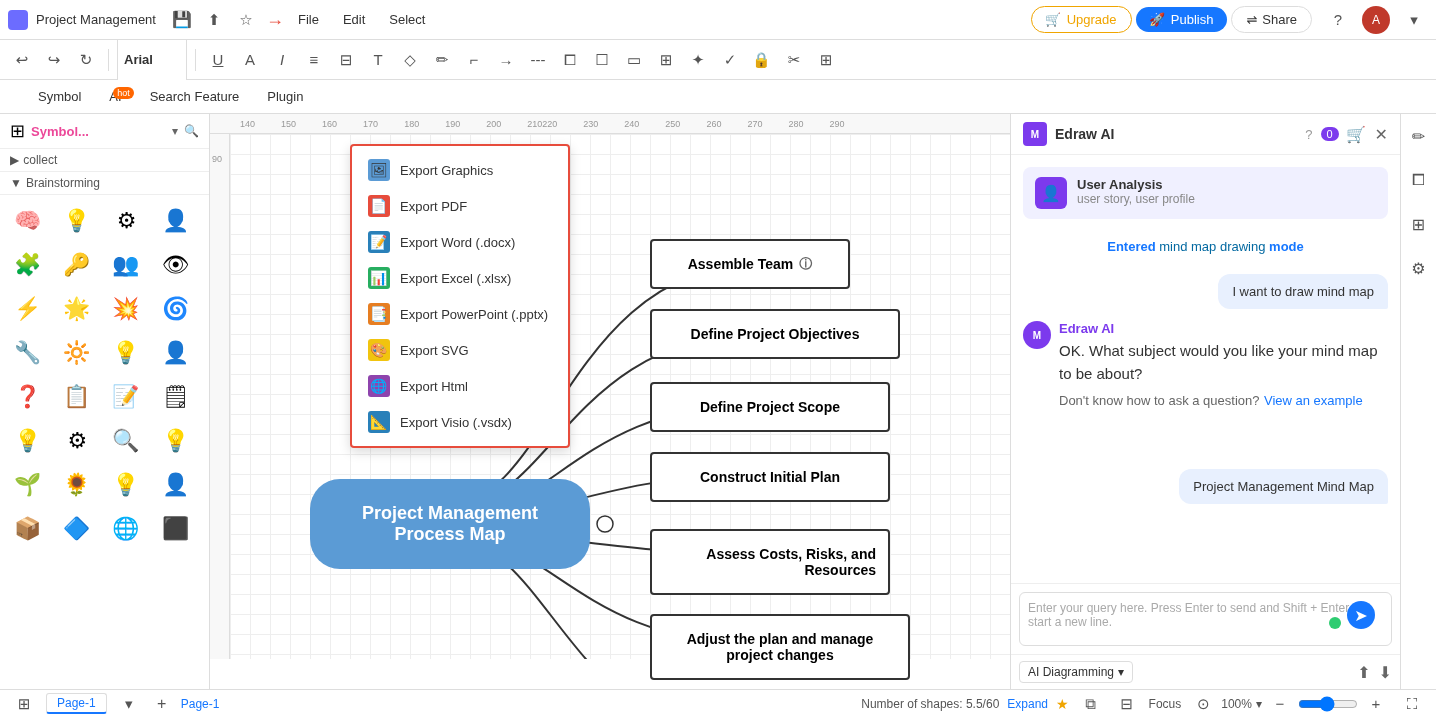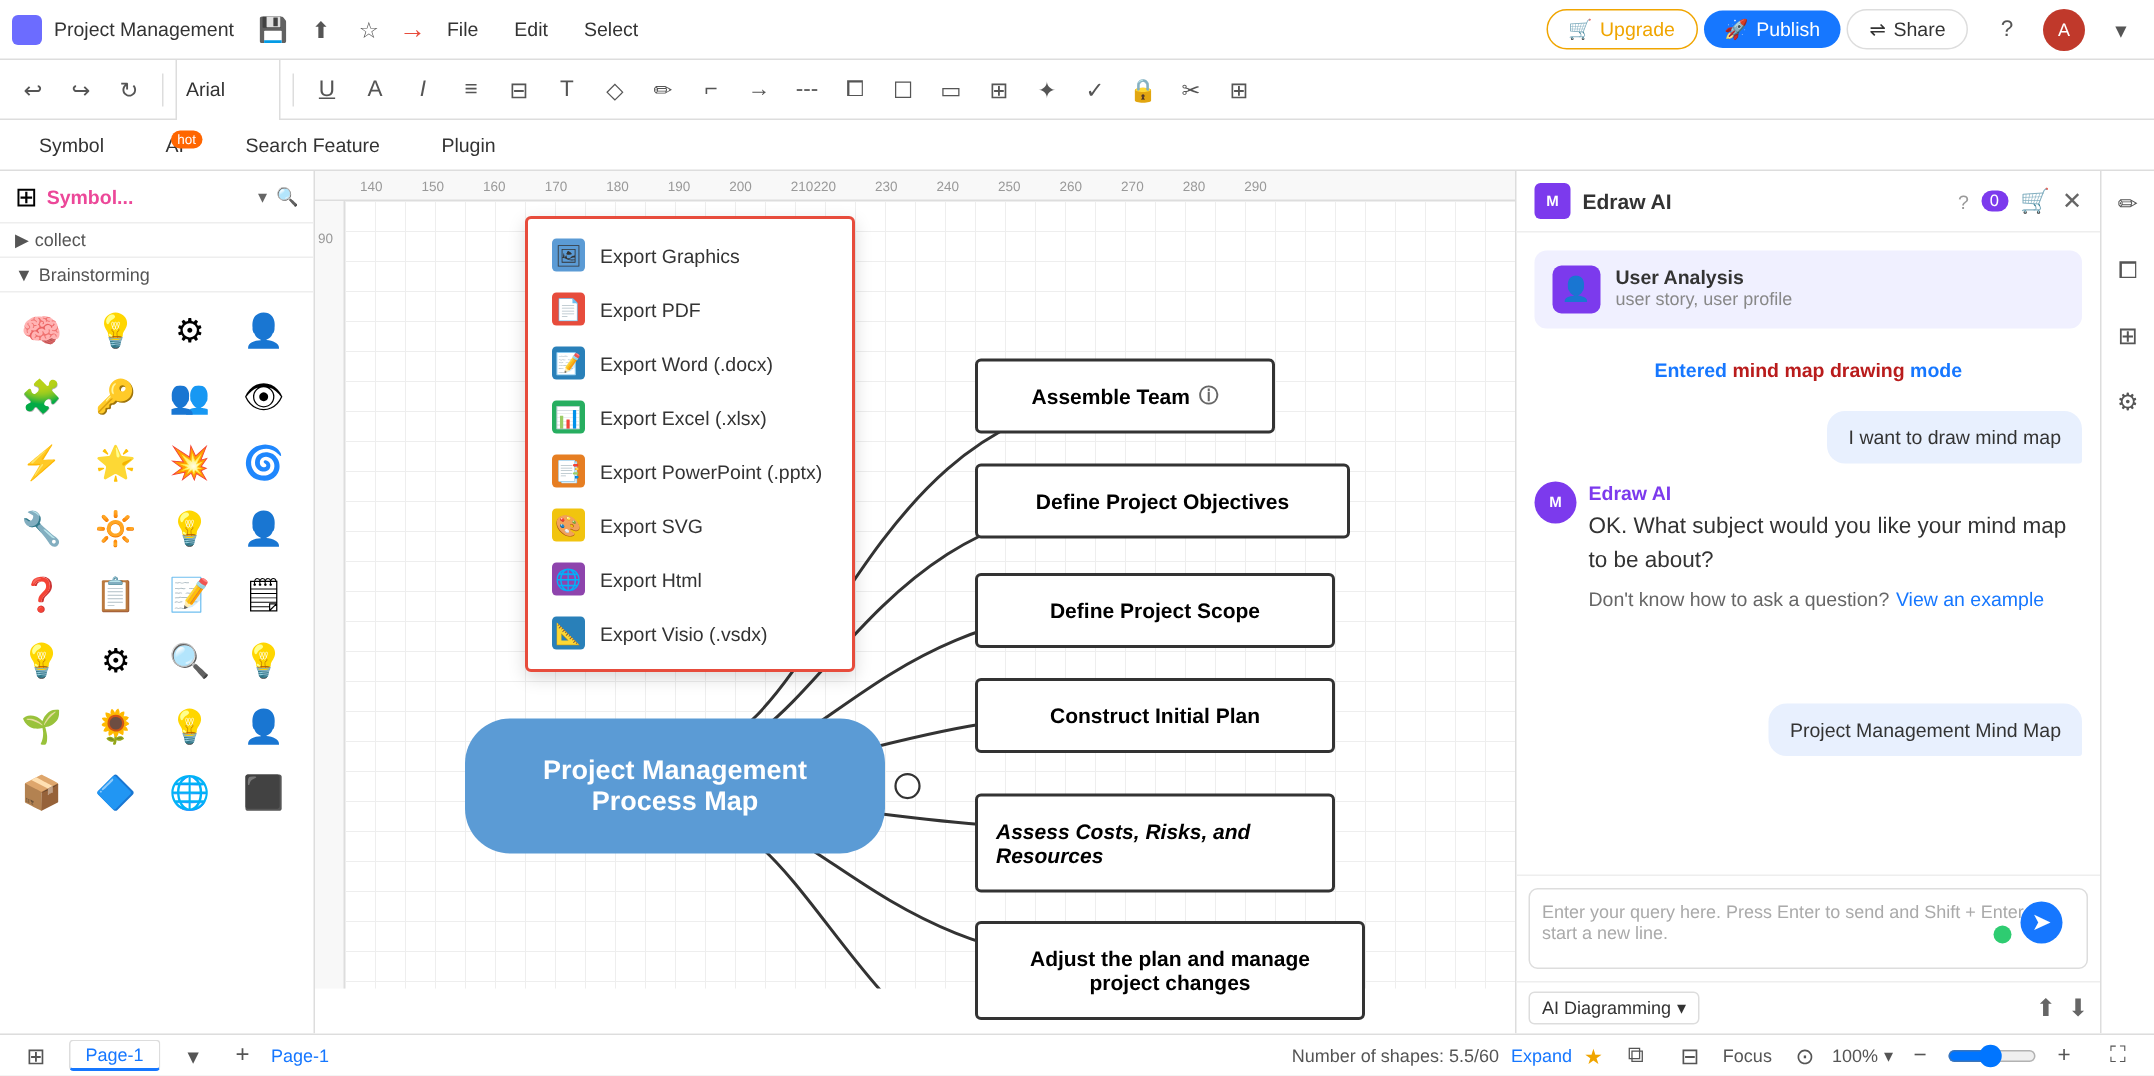--- a/index.html
+++ b/index.html
@@ -20,27 +20,27 @@
     .share-btn { background: #fff; border: 1px solid #ddd; color: #333; border-radius: 20px; padding: 5px 14px; font-size: 13px; cursor: pointer; display: flex; align-items: center; gap: 5px; }
     .top-right-icons { display: flex; align-items: center; gap: 10px; margin-left: 8px; }
     .avatar { width: 28px; height: 28px; border-radius: 50%; background: #c0392b; display: flex; align-items: center; justify-content: center; color: #fff; font-size: 12px; }
 
     
     .toolbar {
       display: flex; align-items: center; background: #fff; border-bottom: 1px solid #ddd;
       height: 40px; padding: 0 8px; gap: 4px; flex-shrink: 0;
     }
     .toolbar-sep { width: 1px; height: 22px; background: #ddd; margin: 0 4px; }
-    .toolbar-font { font-size: 13px; color: #333; padding: 18px 6px; border: 1px solid #ddd; border-radius: 3px; width: 70px; }
+    .toolbar-font { font-size: 13px; color: #333; padding: 18px 6px; border: 1px solid #ddd; border-radius: 3px; width: 70px; font-weight: bold; }
     .toolbar-icon { width: 28px; height: 28px; display: flex; align-items: center; justify-content: center; cursor: pointer; border-radius: 3px; font-size: 15px; color: #555; }
 
     
     .submenu-bar {
       display: flex; align-items: center; background: #fff; border-bottom: 1px solid #ddd;
-      height: 34px; padding: 0 12px; gap: 13px; flex-shrink: 0;
+      height: 34px; padding: 0 24px; gap: 0; flex-shrink: 0;
     }
     .submenu-item { font-size: 13px; color: #333; padding: 4px 14px; cursor: pointer; position: relative; }
     .ai-badge { background: #ff6600; color: #fff; font-size: 9px; border-radius: 8px; padding: 1px 4px; position: absolute; top: 2px; right: 2px; }
 
     
     .main-area { display: flex; flex: 1; overflow: hidden; }
 
     
     .left-sidebar { width: 210px; background: #fff; border-right: 1px solid #ddd; display: flex; flex-direction: column; flex-shrink: 0; }
     .sidebar-header { display: flex; align-items: center; padding: 6px 10px; border-bottom: 1px solid #eee; gap: 6px; }
@@ -382,21 +382,21 @@
       </div>
 
       <div class="node-box" style="left:420px; top:248px; width:240px; min-height:50px;">
         <span>Define Project Scope</span>
       </div>
 
       <div class="node-box" style="left:420px; top:318px; width:240px; min-height:50px;">
         <span>Construct Initial Plan</span>
       </div>
 
-      <div class="node-box" style="left:420px; top:395px; width:240px; min-height:66px; text-align:left;font-style:italic;">
+      <div class="node-box" style="left:420px; top:395px; width:240px; min-height:66px; text-align:right;">
         <span>Assess Costs, Risks, and Resources</span>
       </div>
 
       <div class="node-box" style="left:420px; top:480px; width:260px; min-height:66px; text-align:center;">
         <span>Adjust the plan and manage project changes</span>
       </div>
 
     </div>
 
     <div class="dropdown-menu">
@@ -451,21 +451,21 @@
 
       <div class="ai-suggestion-card">
         <div class="ai-suggestion-icon">👤</div>
         <div class="ai-suggestion-text">
           <div class="title">User Analysis</div>
           <div class="subtitle">user story,  user profile</div>
         </div>
       </div>
 
       <div class="ai-mode-text">
-        <span>Entered </span><span style="color:#b91c1c;font-weight:bold;">mind map drawing</span><span> mode</span>
+        <span>Entered </span><span style="color:#0369a1;font-weight:normal;">mind map drawing</span><span> mode</span>
       </div>
 
       <div style="display:flex;justify-content:flex-end;">
         <div class="ai-bubble-right">I want to draw mind map</div>
       </div>
 
       <div class="ai-bubble-left-container">
         <div class="ai-bubble-avatar">M</div>
         <div>
           <div style="font-size:13px;font-weight:bold;color:#7c3aed;margin-bottom:4px;">Edraw AI</div>

